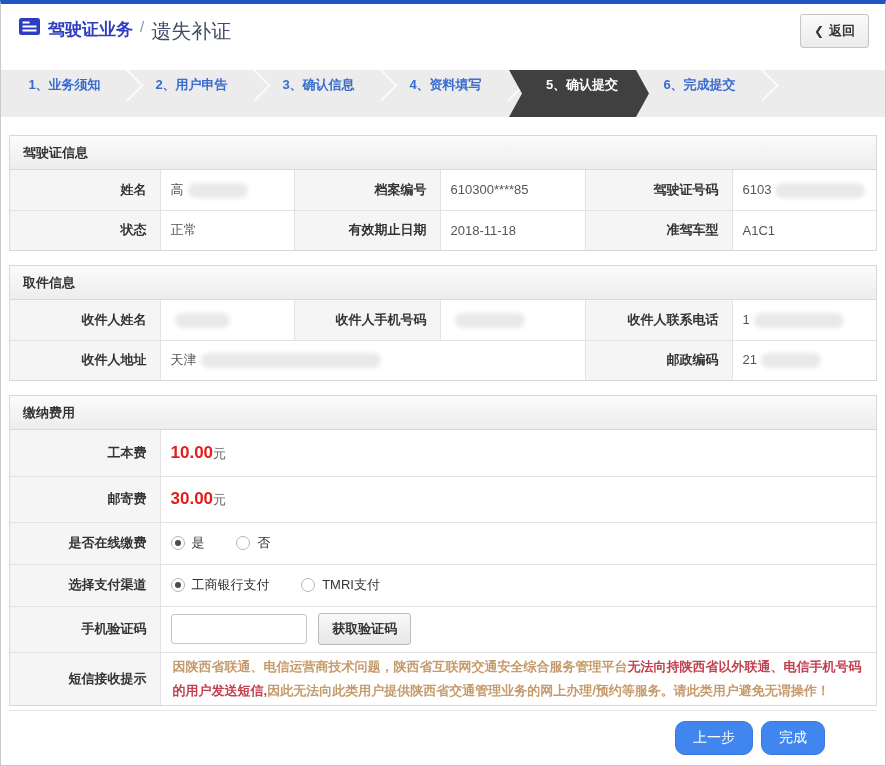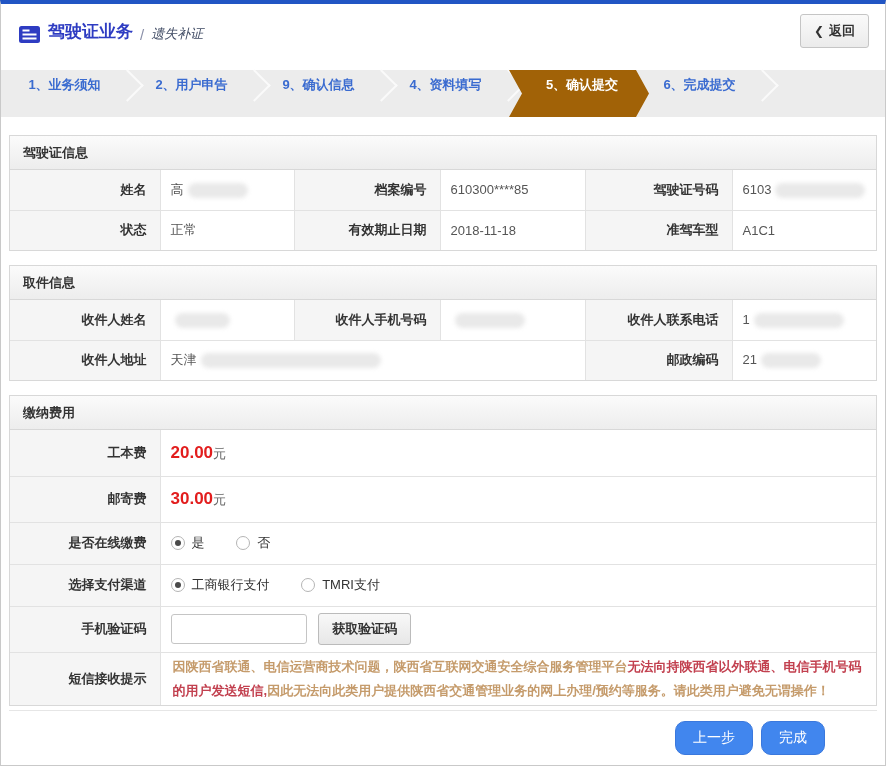--- a/index.html
+++ b/index.html
@@ -14,25 +14,25 @@
     border-top: 4px solid #2155c4;
     background: #fff;
     overflow: hidden;
   }
   
   .topbar {
     height: 54px;
     display: flex; align-items: center; justify-content: space-between;
     padding: 0 16px 0 18px;
   }
-  .title-wrap { display: flex; align-items: flex-end; }
+  .title-wrap { display: flex; align-items: flex-start; }
   .doc-icon { display: inline-flex; margin-right: 8px; }
   .title { font-size: 17px; font-weight: bold; color: #2e3cc2; }
   .divider { font-size: 15px; color: #8a8fa8; margin: 0 7px; }
-  .subtitle { font-size: 13px; color: #3f4a63; font-style: italic; }
+  .subtitle { font-size: 20px; color: #3f4a63; }
   .back-btn {
     display: inline-flex; align-items: center; gap: 5px;
     background: linear-gradient(#fafafa, #ebebeb);
     border: 1px solid #c5c5c5; border-radius: 3px;
     padding: 7px 13px; cursor: pointer;
     font-family: inherit; font-size: 13px; font-weight: bold; color: #333;
   }
   .back-chevron { font-size: 12px; font-weight: bold; color: #333; }
   
   .steps {
@@ -46,21 +46,21 @@
     cursor: pointer;
   }
   .step::after {
     content: ""; position: absolute; top: 4px; right: -11px;
     width: 21px; height: 21px;
     border-top: 2px solid #fafafa; border-right: 2px solid #fafafa;
     transform: rotate(45deg); z-index: 1;
   }
   .step.active {
     width: 140px; margin-right: -13px; z-index: 2;
-    background: #a16207; color: #fff;
+    background: #404040; color: #fff;
     clip-path: polygon(0 0, calc(100% - 13px) 0, 100% 50%, calc(100% - 13px) 100%, 0 100%, 13px 50%);
     padding-left: 6px;
     text-align: center;
   }
   .step.active::after { display: none; }
   .step-filler { flex: 1; }
   
   .section {
     margin: 0 8px; border: 1px solid #d8d8d8;
   }
@@ -165,21 +165,21 @@
     </div>
     <button class="back-btn">
       <span class="back-chevron">❮</span>
       <span>返回</span>
     </button>
   </div>
 
   <div class="steps">
     <div class="step">1、业务须知</div>
     <div class="step">2、用户申告</div>
-    <div class="step">9、确认信息</div>
+    <div class="step">3、确认信息</div>
     <div class="step">4、资料填写</div>
     <div class="step active">5、确认提交</div>
     <div class="step">6、完成提交</div>
     <div class="step-filler"></div>
   </div>
 
   <div class="section first">
     <div class="section-header">驾驶证信息</div>
     <table class="info-table">
       <colgroup>
@@ -245,21 +245,21 @@
     <div class="section-header">缴纳费用</div>
     <table class="info-table">
       <colgroup>
           <col style="width:150px">
           <col>
         </colgroup>
       <tbody>
           <tr class="fee-row">
         <td class="lbl">工本费</td>
         <td class="val">
-          <span class="fee-num">20.00</span><span class="fee-unit">元</span>
+          <span class="fee-num">10.00</span><span class="fee-unit">元</span>
         </td>
       </tr>
       <tr class="fee-row">
         <td class="lbl">邮寄费</td>
         <td class="val">
           <span class="fee-num">30.00</span><span class="fee-unit">元</span>
         </td>
       </tr>
       <tr class="radio-row">
         <td class="lbl">是否在线缴费</td>

